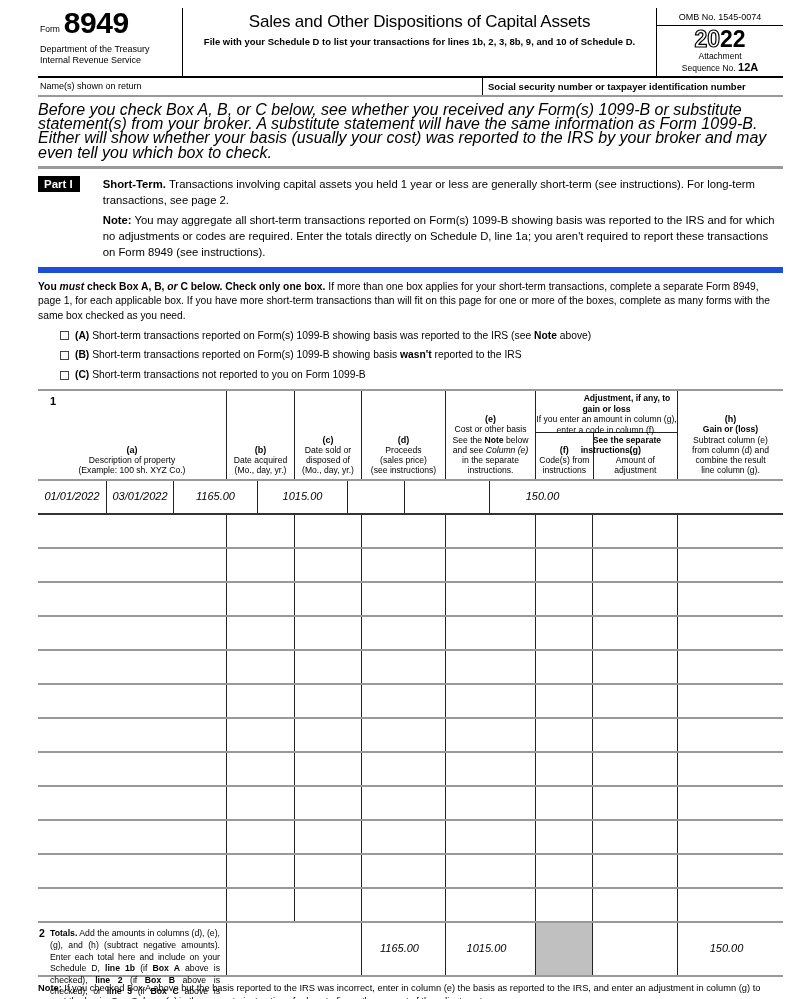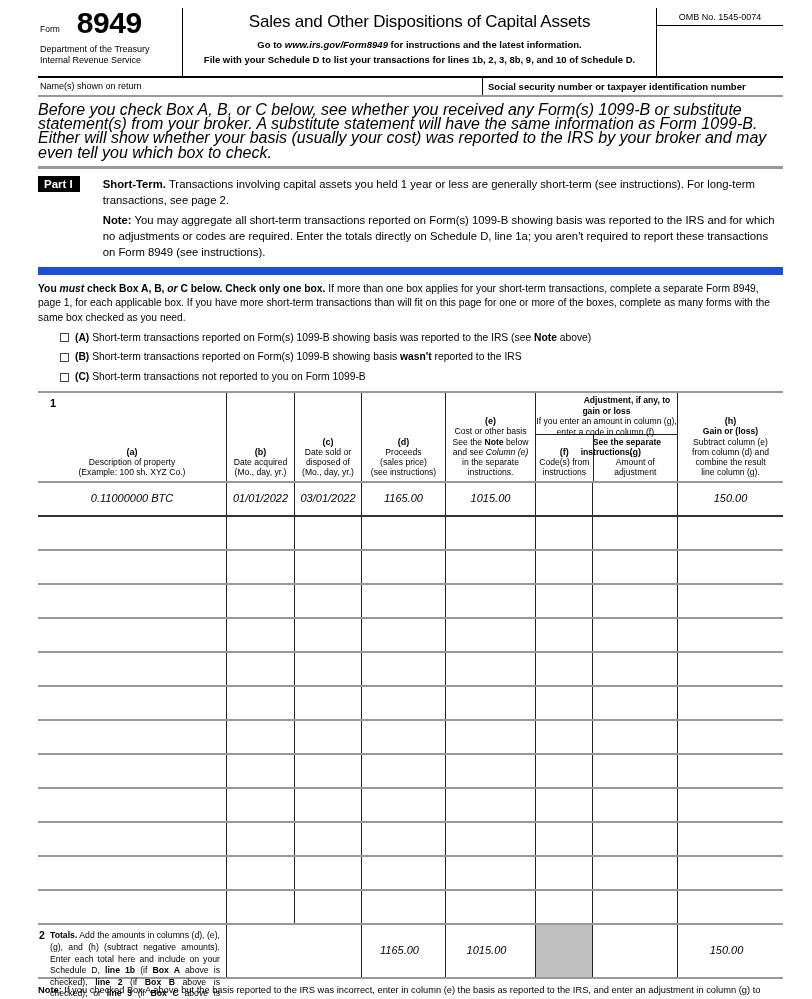--- a/index.html
+++ b/index.html
@@ -25,21 +25,21 @@
     display: flex;
     height: 70px;
     border-bottom: 2px solid #000;
   }
   .hdr-left {
     width: 145px;
     border-right: 1.5px solid #000;
     padding-top: 1px;
     position: relative;
   }
-  .form-line { display: flex; align-items: flex-end; gap: 17px; padding-left: 2px;}
+  .form-line { display: flex; align-items: flex-end; gap: 4px; padding-left: 2px;}
   .form-word { font-size: 8.5px; padding-bottom: 4px; }
   .form-num {
     font-size: 30px; font-weight: bold; letter-spacing: -0.5px;
     line-height: 0.95;
   }
   .dept { font-size: 9px; line-height: 11.5px; padding-left: 2px; padding-top: 6px;}
 
   .hdr-mid {
     flex: 1;
     text-align: center;
@@ -90,21 +90,21 @@
     line-height: 14.2px;
     padding: 6px 0 6px 0;
     border-bottom: 3px solid #999;
   }
 
   
   .partblock {
     display: flex;
     padding-top: 7px;
     padding-bottom: 6px;
-    border-bottom: 8px solid #1d4ed8;
+    border-bottom: 6px solid #1d4ed8;
   }
   .parttag {
     background: #000; color: #fff;
     font-size: 11.5px; font-weight: bold;
     padding: 1px 7px 2px 6px;
     height: 16px;
     line-height: 14px;
     margin-right: 23px;
     white-space: nowrap;
   }
@@ -263,26 +263,32 @@
         <span class="form-num">8949</span>
       </div>
       <div class="dept">
         <div>Department of the Treasury</div>
         <div>Internal Revenue Service</div>
       </div>
     </div>
 
     <div class="hdr-mid">
       <div class="title-main">Sales and Other Dispositions of Capital Assets</div>
-      <div class="title-sub"><span>Go to </span><i>www.irs.gov/Form8949</i><span> for instructions and the latest information.</span></div>
       <div class="title-sub2">File with your Schedule D to list your transactions for lines 1b, 2, 3, 8b, 9, and 10 of Schedule D.</div>
     </div>
 
     <div class="hdr-right">
       <div class="omb">OMB No. 1545-0074</div>
+      <div class="yearbox">
+        <div class="year"><span class="hollow">20</span><span>22</span></div>
+        <div class="attach">
+          <div>Attachment</div>
+          <div><span>Sequence No.</span> <span class="seq">12A</span></div>
+        </div>
+      </div>
     </div>
   </div>
 
   <div class="namerow">
     <div class="name-l">
       <span>Name(s) shown on return</span>
       <span></span>
     </div>
     <div class="name-r">
       <span>Social security number or taxpayer identification number</span>
@@ -377,21 +383,20 @@
         <div class="colnum">(h)</div>
         <div><b>Gain or (loss)</b></div>
         <div>Subtract column (e)</div>
         <div>from column (d) and</div>
         <div>combine the result</div>
         <div>line column (g).</div>
       </div>
     </div>
 
     <div class="trow dataline">
-      <div class="td c-a ctr">0.11000000 BTC</div>
       <div class="td c-b ctr">01/01/2022</div>
       <div class="td c-c ctr">03/01/2022</div>
       <div class="td c-d ctr">1165.00</div>
       <div class="td c-e ctr">1015.00</div>
       <div class="td c-f ctr"></div>
       <div class="td c-g ctr"></div>
       <div class="td c-h ctr">150.00</div>
     </div>
 
     <div id="empty-rows">

